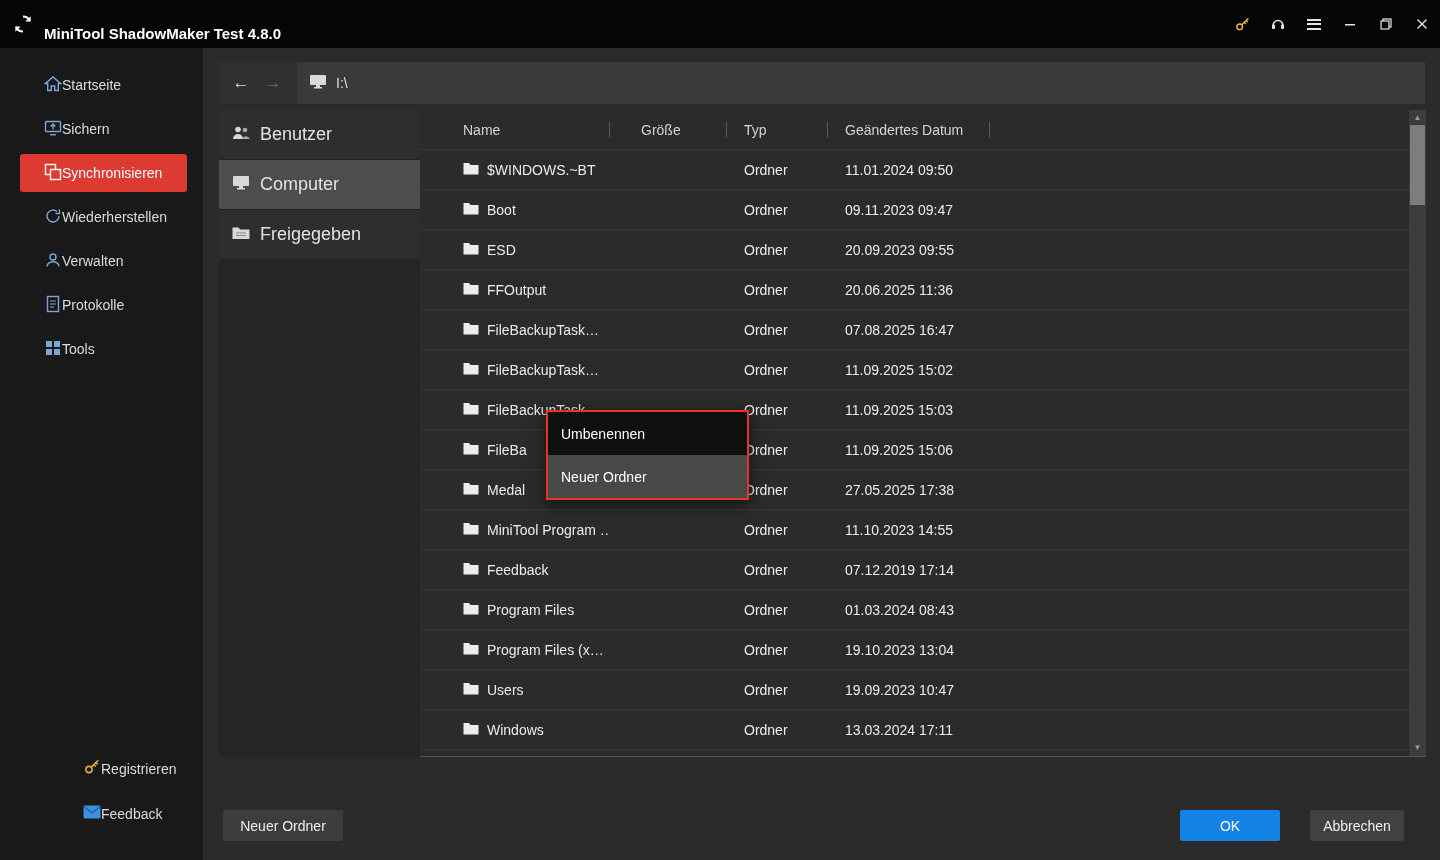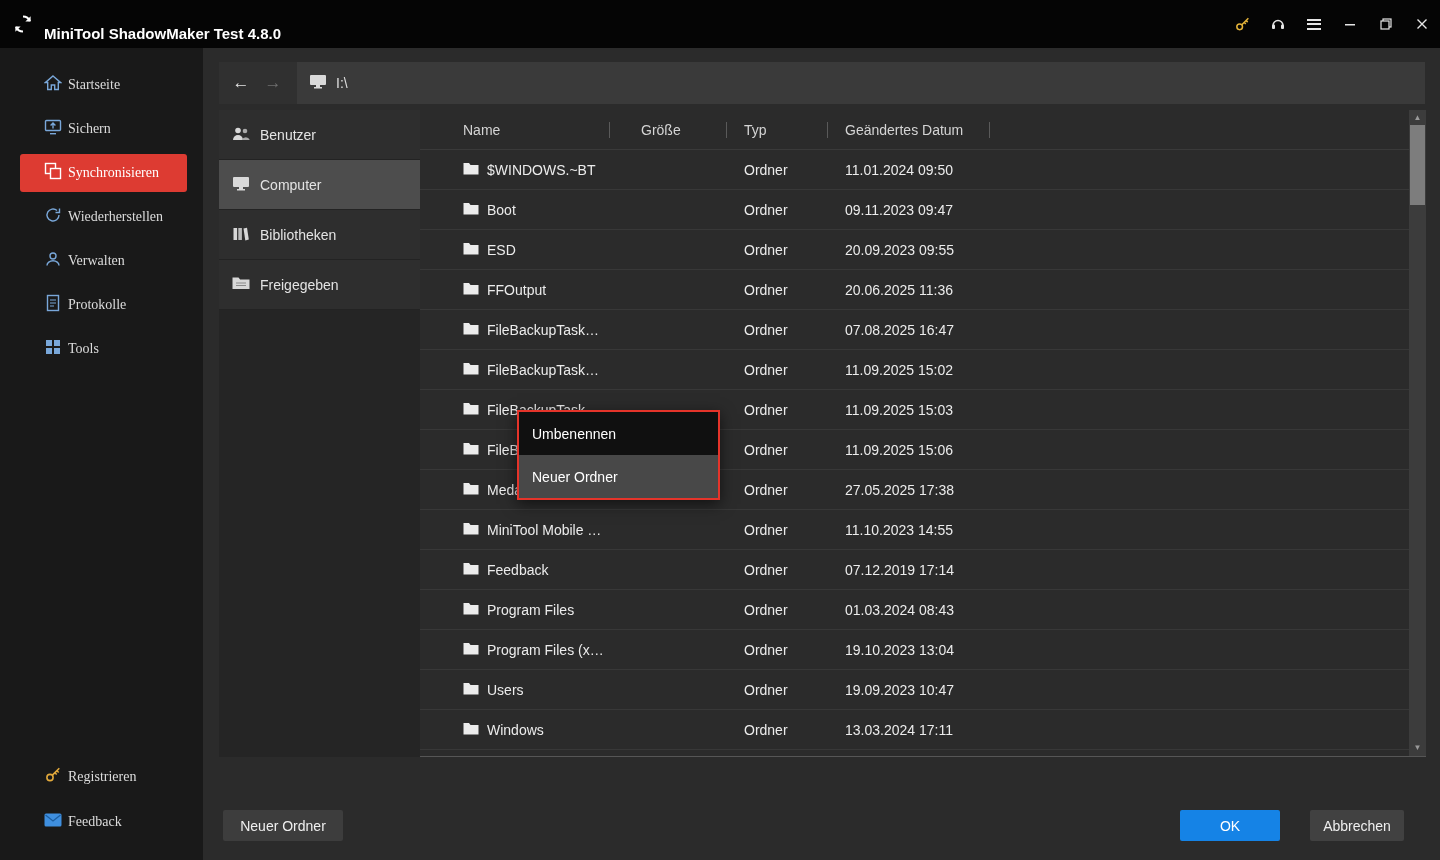--- a/index.html
+++ b/index.html
@@ -13,46 +13,46 @@
   .logo { margin-left:12px; display:flex; align-items:center; }
   .app-title { margin-left:10px; font-size:15px; font-weight:bold; color:#ffffff;margin-top:19px; }
   .tb-icons { margin-left:auto; display:flex; height:100%; }
   .tb-btn { width:36px; height:48px; display:flex; align-items:center; justify-content:center; cursor:pointer; }
   .hamburger { width:14px; }
   .hamburger div { height:2px; background:#e6e6e6; margin:2.5px 0; }
 
   
   .sidebar { position:absolute; left:0; top:48px; width:203px; height:812px; background:#191919; z-index:20; }
   .side-list { padding-top:15px; }
-  .side-item { height:44px; display:flex; align-items:center; padding-left:44px; gap:6px;
-               font-size:14px; color:#dcdcdc; cursor:pointer; position:relative;font-family:Liberation Serif, serif; }
+  .side-item { height:44px; display:flex; align-items:center; padding-left:44px; gap:0;
+               font-size:14px; color:#dcdcdc; cursor:pointer; position:relative; }
   .side-item > * { position:relative; z-index:1; }
   .side-item.active { color:#ffffff; }
   .side-item.active::before { content:""; position:absolute; left:20px; right:16px; top:3px; bottom:3px;
                background:#dd3b32; border-radius:3px; z-index:0; }
-  .side-footer { position:absolute; left:0; bottom:16px; width:100%; }
+  .side-footer { position:absolute; left:0; bottom:24px; width:100%;padding-left:39px; }
   .side-footer .side-item { height:45px; }
 
   
   .main { position:absolute; left:203px; top:48px; width:1237px; height:812px; background:#2b2b2b; }
 
   .navbar { position:absolute; left:16px; top:14px; width:1206px; height:42px; background:#303030;
             display:flex; align-items:center; }
   .nav-arrow { width:32px; text-align:center; font-size:17px; cursor:pointer; }
   .nav-back { color:#e3e3e3; margin-left:6px; }
   .nav-fwd { color:#6f6f6f; }
   .path-box { margin-left:8px; flex:1; height:42px; background:#3a3a3a; display:flex;
               align-items:center; padding-left:12px; gap:9px; cursor:text; }
   .path-text { font-size:14px; color:#dedede; }
 
   
   .browser { position:absolute; left:16px; top:62px; width:1207px; height:647px; }
   .tree { position:absolute; left:0; top:0; width:201px; height:647px; background:#252525; }
   .tree-item { height:50px; display:flex; align-items:center; padding-left:13px; gap:10px;
-               background:#2e2e2e; border-bottom:1px solid #232323; font-size:14px; color:#e3e3e3; cursor:pointer;text-align:center; }
+               background:#2e2e2e; border-bottom:1px solid #232323; font-size:18px; color:#e3e3e3; cursor:pointer;text-align:center; }
   .tree-item.selected { background:#4d4d4d; }
 
   .files { position:absolute; left:201px; top:0; right:0; bottom:0; background:#2b2b2b;
            border-bottom:1px solid #565656; }
   .thead { display:grid; grid-template-columns:190px 117px 101px 162px 1fr; height:40px;
            align-items:center; font-size:14px; color:#d4d4d4; border-bottom:1px solid #3a3a3a; }
   .th { position:relative; height:100%; display:flex; align-items:center; }
   .th.c-name { padding-left:43px; }
   .th.c-size { padding-left:31px; }
   .th.c-type { padding-left:17px; }
@@ -67,21 +67,21 @@
   .name-cell { display:flex; align-items:center; gap:8px; padding-left:43px; }
   .type-cell, .date-cell { padding-left:17px; }
 
   
   .scrollbar { position:absolute; right:0; top:0; width:17px; height:100%; background:#3c3c3c; }
   .sb-arrow { position:absolute; left:0; width:17px; text-align:center; color:#9a9a9a; font-size:8px; cursor:pointer; }
   .sb-up { top:3px; } .sb-down { bottom:4px; }
   .sb-thumb { position:absolute; left:1px; top:15px; width:15px; height:80px; background:#7d7d7d; cursor:grab; }
 
   
-  .context-menu { position:absolute; left:517px; top:410px; width:203px; z-index:40;
+  .context-menu { position:absolute; left:546px; top:410px; width:203px; z-index:40;
                   border:2px solid #e5342a; box-shadow:0 4px 14px rgba(0,0,0,.6); }
   .ctx-item { height:43px; display:flex; align-items:center; padding-left:13px; font-size:14px;
               color:#ffffff; cursor:pointer; }
   .ctx-item.dark { background:#101010; }
   .ctx-item.gray { background:#484848; }
 
   
   .btn { position:absolute; top:762px; height:31px; border:none; border-radius:2px; font-size:14px;
          font-family:"Liberation Sans", sans-serif; color:#efefef; cursor:pointer; display:flex;
          align-items:center; justify-content:center; }
@@ -269,30 +269,20 @@
           <svg width="18" height="15" viewBox="0 0 18 15">
             <rect x="1" y="1" width="16" height="10" rx="1" fill="#d9d9d9"></rect>
             <rect x="7" y="11" width="4" height="2" fill="#d9d9d9"></rect>
             <rect x="5" y="13" width="8" height="1.5" fill="#d9d9d9"></rect>
           </svg>
         </span>
         <span>Computer</span>
       </div>
       <div class="tree-item">
         <span>
-          <svg width="18" height="15" viewBox="0 0 18 15">
-            <rect x="1.5" y="2" width="3.6" height="12" fill="#d8d8d8"></rect>
-            <rect x="6.3" y="2" width="3.6" height="12" fill="#bdbdbd"></rect>
-            <path d="M11.5 2.6 L15 1.8 L16.8 13.6 L13.3 14.4 Z" fill="#d8d8d8"></path>
-          </svg>
-        </span>
-        <span>Bibliotheken</span>
-      </div>
-      <div class="tree-item">
-        <span>
           <svg width="18" height="14" viewBox="0 0 18 14">
             <path d="M0.5 1.5h6l1.6 2h9.4v9.5h-17z" fill="#d8d8d8"></path>
             <path d="M4 7h10 M4 9.5h10" stroke="#8a8a8a" stroke-width="1"></path>
           </svg>
         </span>
         <span>Freigegeben</span>
       </div>
     </div>
 
     <div class="files">
@@ -441,21 +431,21 @@
             <div class="cell"></div>
           </div>
 
           <div class="row">
             <div class="cell name-cell">
               <span>
                 <svg width="16" height="13" viewBox="0 0 16 13">
                   <path d="M0.5 1h5.5l1.5 2h8v9.5h-15z" fill="#ececec"></path>
                 </svg>
               </span>
-              <span>MiniTool Mobile …</span>
+              <span>MiniTool Program …</span>
             </div>
             <div class="cell"></div>
             <div class="cell type-cell">Ordner</div>
             <div class="cell date-cell">11.10.2023 14:55</div>
             <div class="cell"></div>
           </div>
 
           <div class="row">
             <div class="cell name-cell">
               <span>

